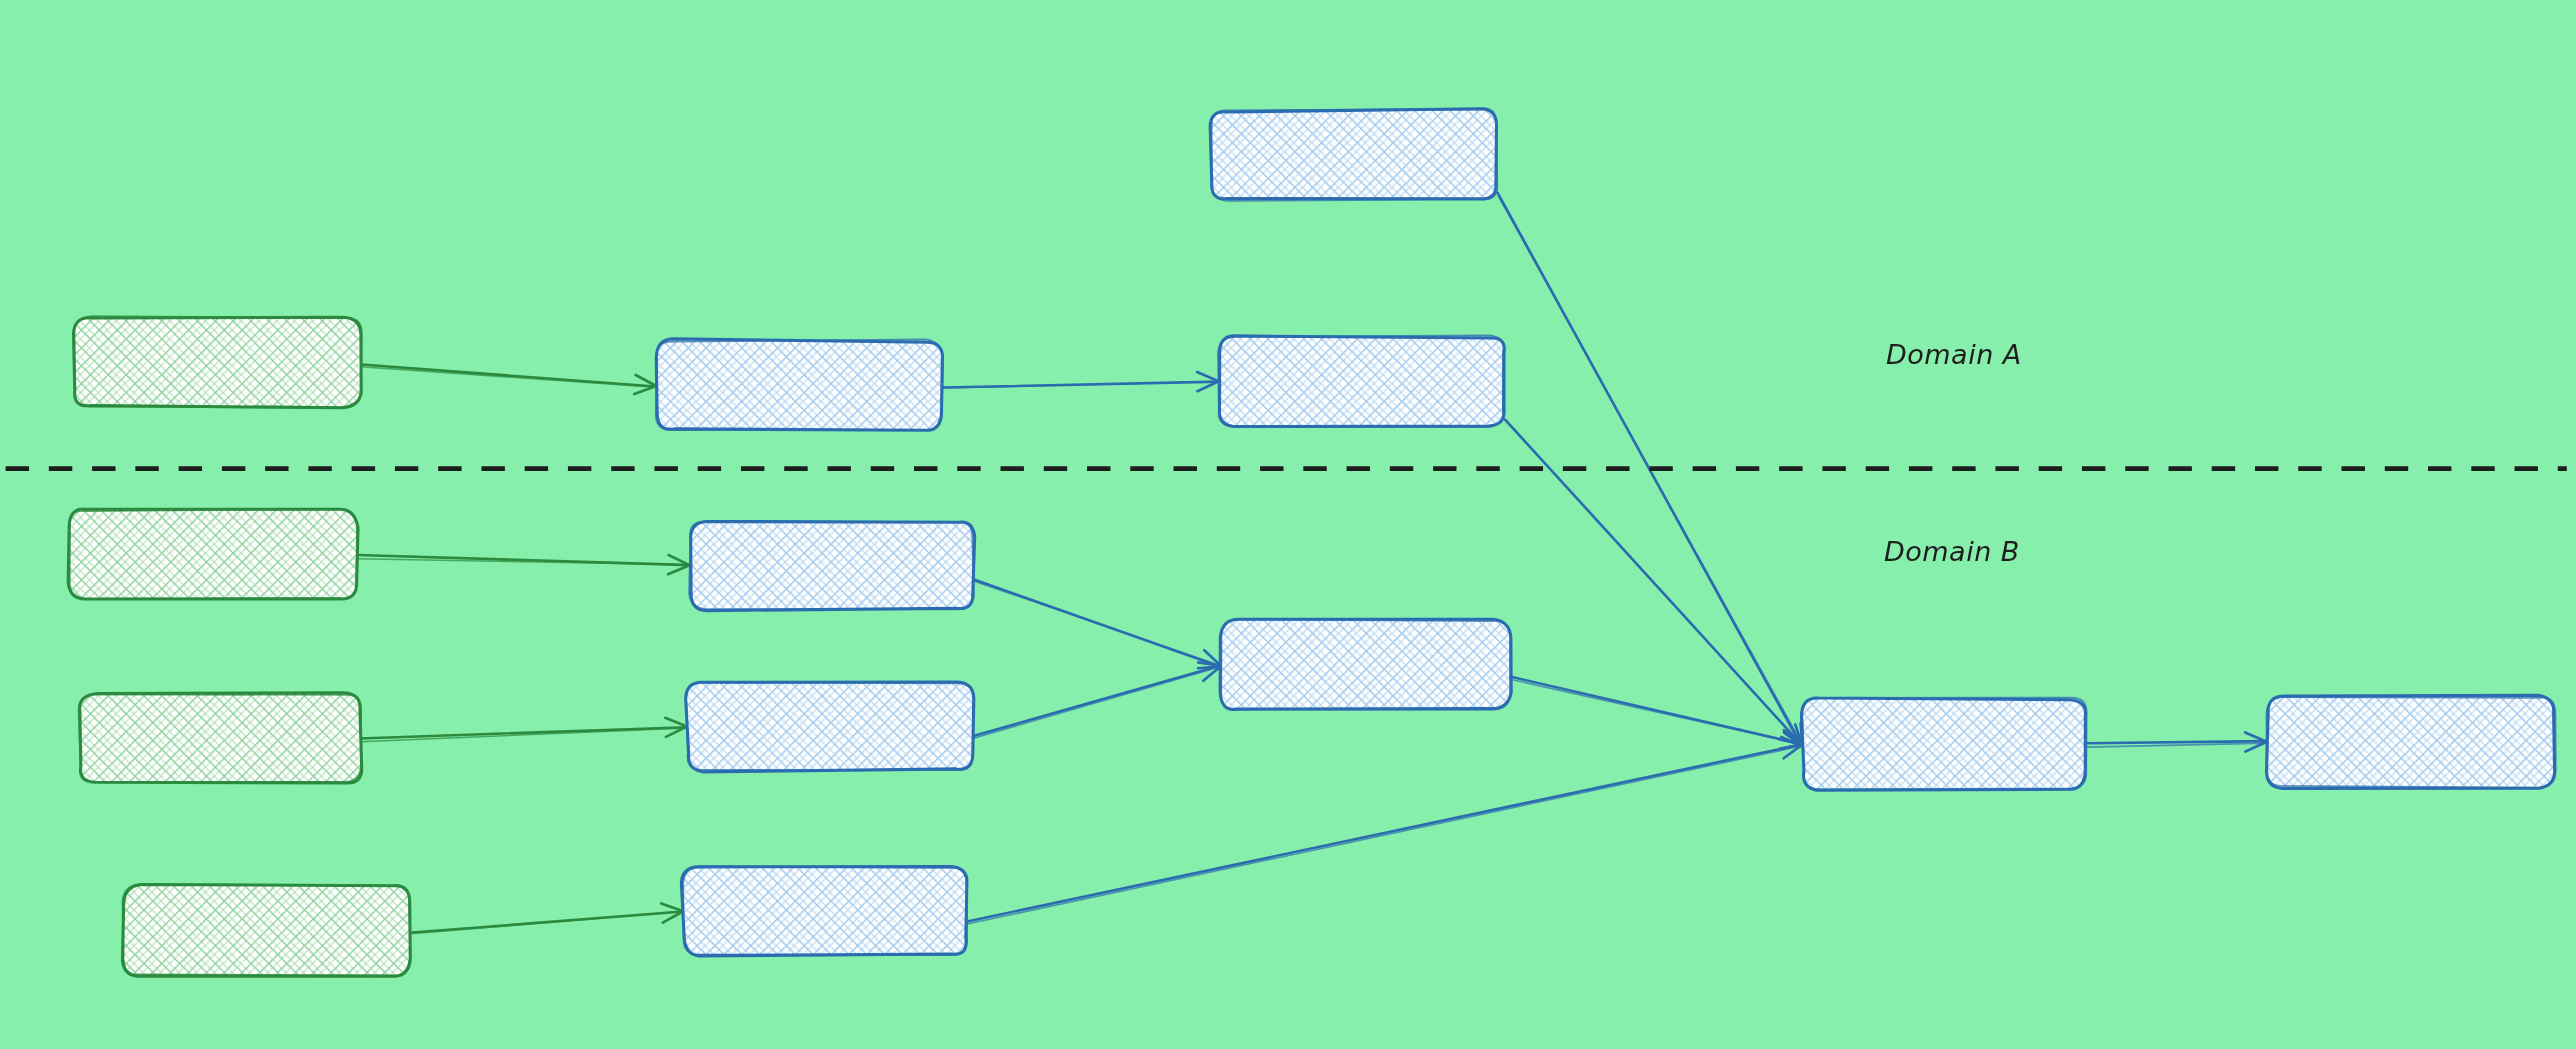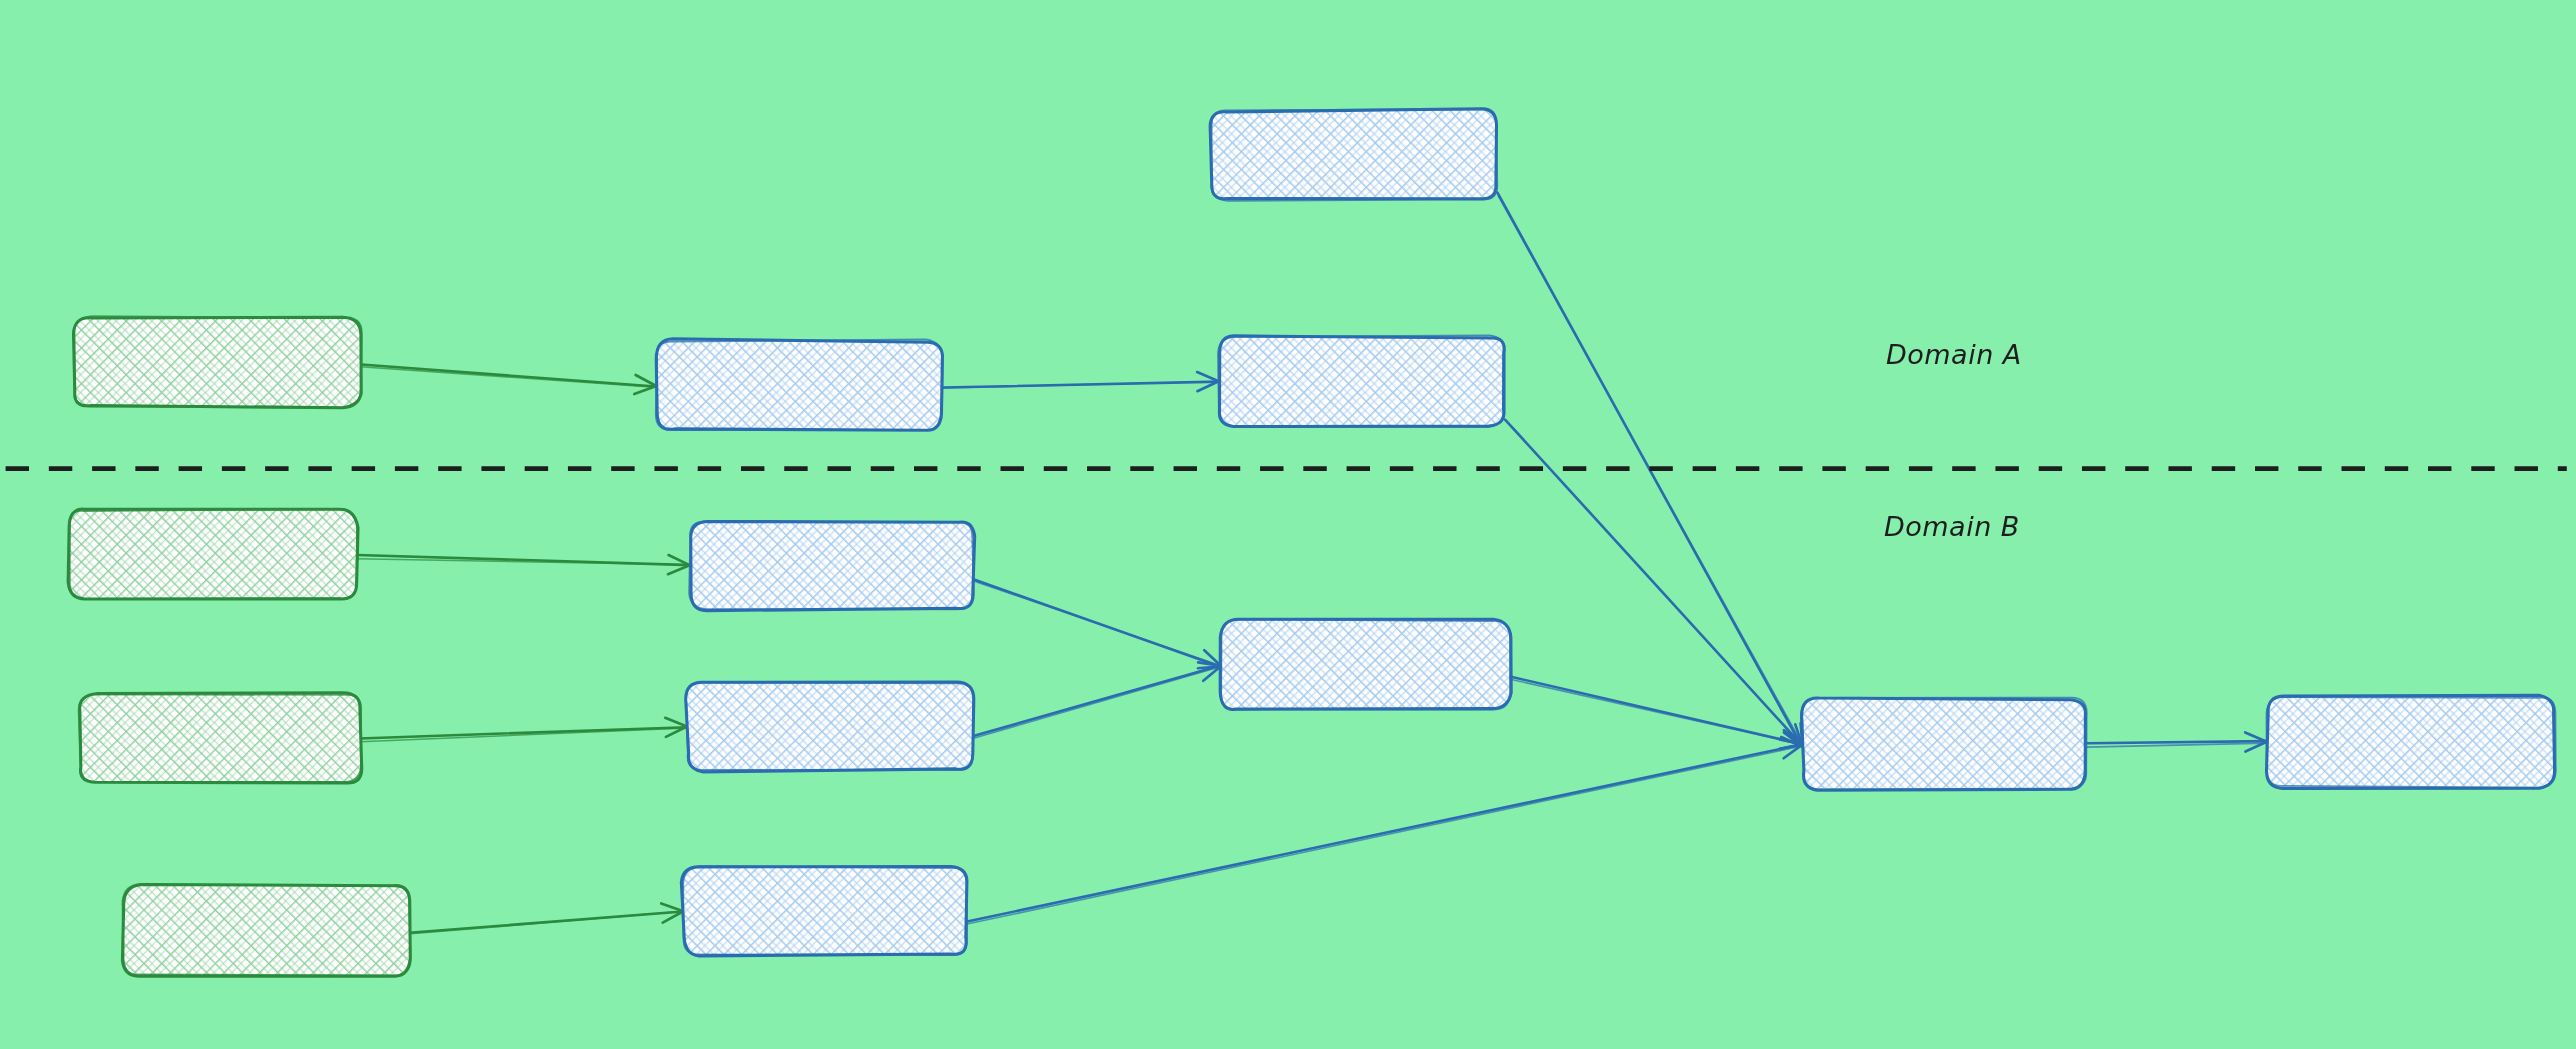--- a/index.html
+++ b/index.html
@@ -33,21 +33,21 @@
     position: absolute;
     font-family: "DejaVu Sans", sans-serif;
     font-size: 27px;
     font-style: italic;
     letter-spacing: 0.5px;
     color: #1e1e1e;
     white-space: nowrap;
     user-select: none;
   }
   #domain-a-label { left: 1886px; top: 339px; }
-  #domain-b-label { left: 1884px; top: 511px; }
+  #domain-b-label { left: 1884px; top: 536px; }
 </style>
 </head>
 <body>
 
 <div id="canvas-root">
 
   <svg id="diagram-svg" viewBox="0 0 2858 1164" xmlns="http://www.w3.org/2000/svg">
     <defs>
       <pattern id="hatch-green" patternUnits="userSpaceOnUse" width="14" height="14" patternTransform="rotate(45)">
         <rect width="14" height="14" fill="#ffffff"></rect>

